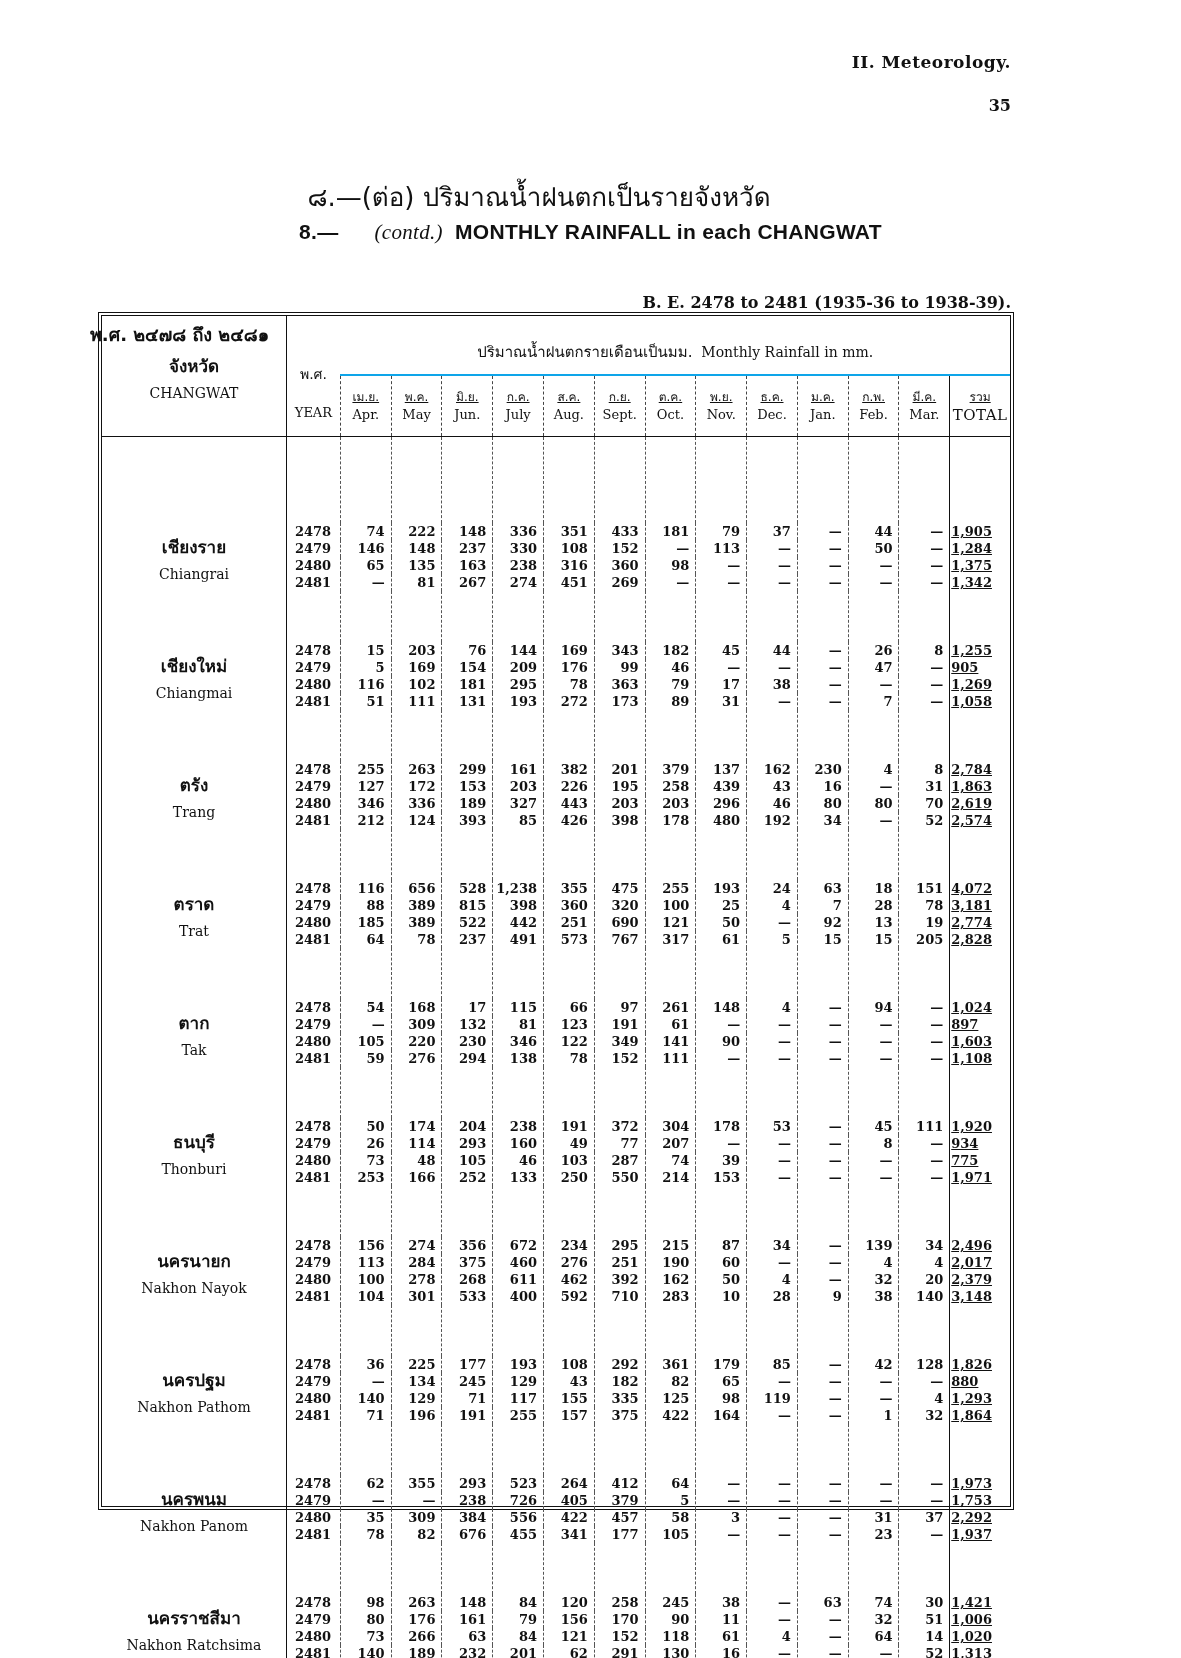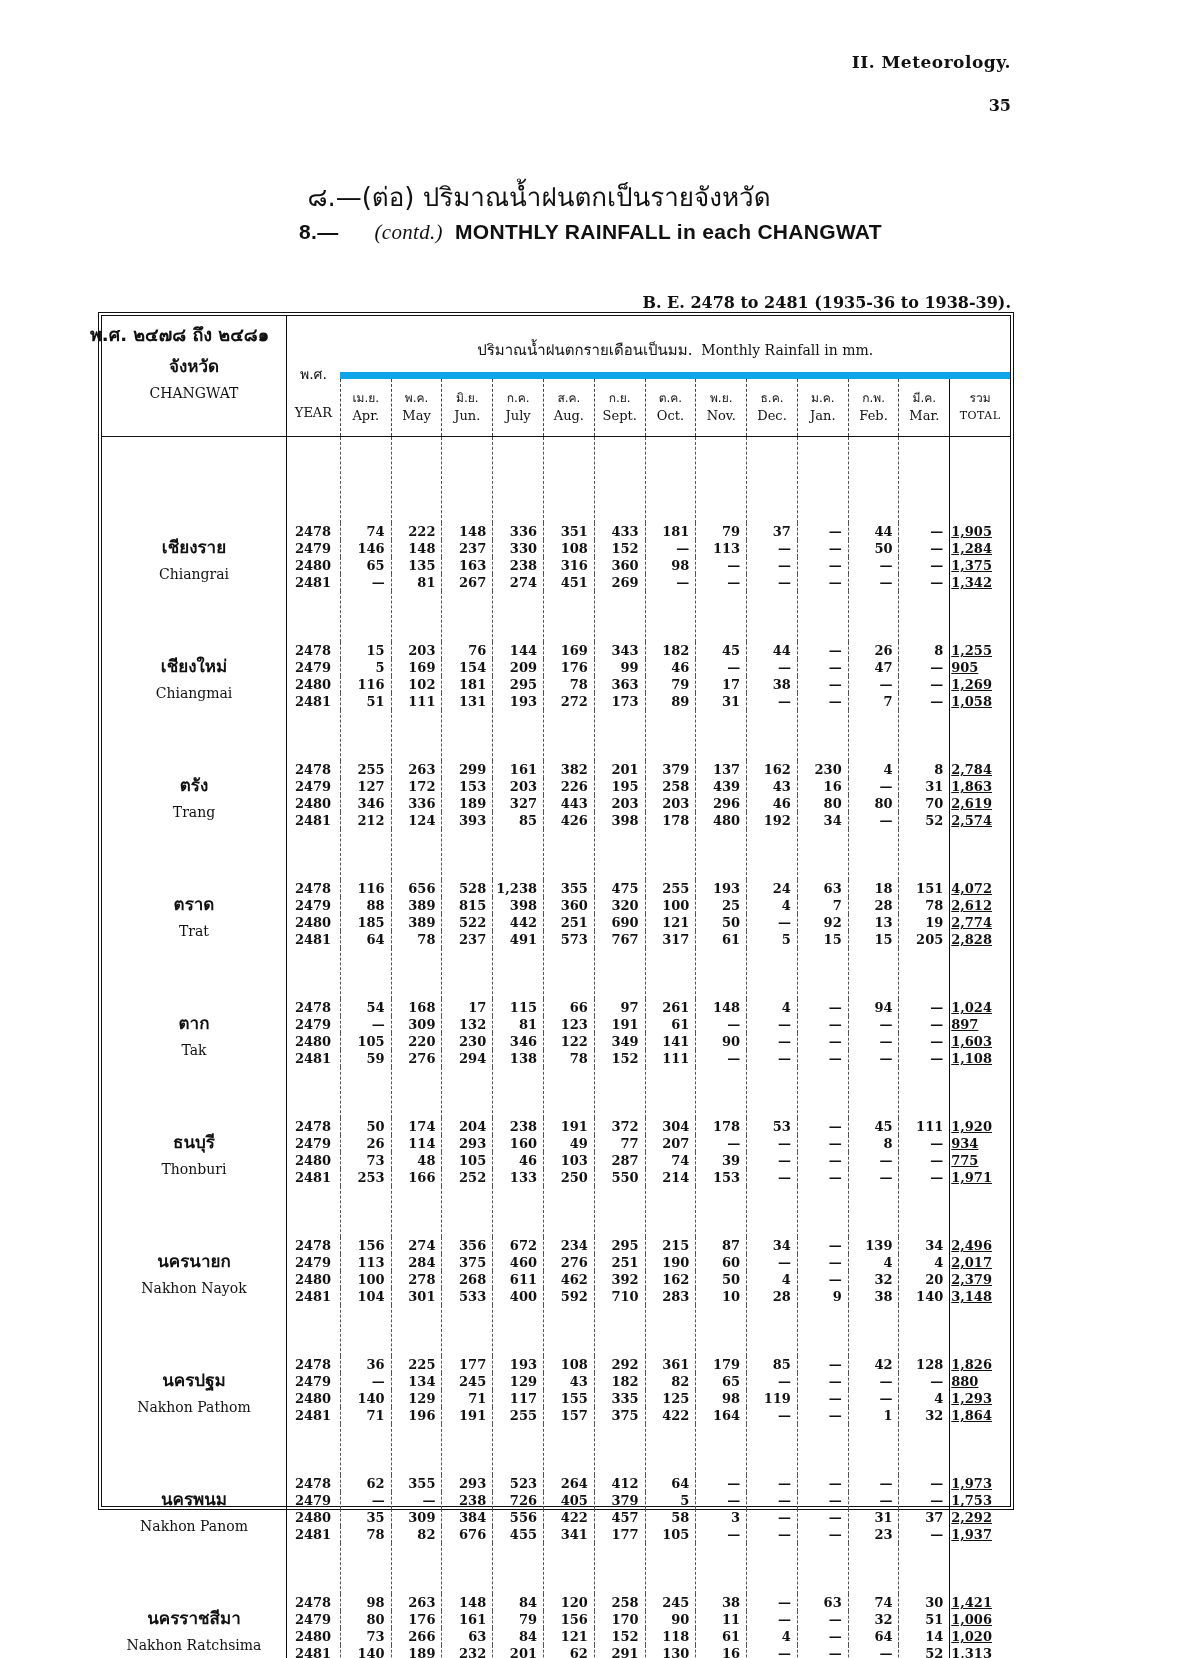--- a/index.html
+++ b/index.html
@@ -14,21 +14,21 @@
   .tbl-wrap{position:absolute;left:98px;top:312px;width:908px;height:1190px;border:3px double #111;border-width:4px;border-style:double;}
   table{border-collapse:collapse;width:100%;font-size:13px;table-layout:fixed;}
   th{font-weight:normal;font-size:13px;}
   .col-chw{width:178px;}
   .col-yr{width:52px;}
   .col-m{width:49px;}
   .col-tot{width:58px;}
   .cell-b{border-left:1px dashed #444;}
   .hdr-border{border-bottom:1px solid #111;}
   .mhdr{text-align:center;font-size:13px;line-height:18px;padding:2px 0;}
-  .mhdr .th{font-family:"DejaVu Sans",sans-serif;font-size:12px;}
+  .mhdr .th{font-family:"DejaVu Sans",sans-serif;font-size:12px;text-decoration:underline;}
   .group-label{text-align:center;font-size:14px;padding-top:14px;}
   .group-label .th{font-family:"DejaVu Sans",sans-serif;font-size:15px;}
   .changwat-cell{text-align:center;vertical-align:middle;border-right:1px solid #111;}
   .chw-th{font-family:"DejaVu Sans",sans-serif;font-size:17px;font-weight:bold;display:block;}
   .chw-en{font-size:14px;display:block;margin-top:6px;}
   td.num{text-align:right;padding-right:6px;font-size:13px;line-height:15px;font-weight:bold;border-left:1px dashed #555;}
   td.yr{text-align:left;padding-left:8px;font-weight:bold;font-size:13px;line-height:15px;border-left:1px solid #111;margin-left:16px;}
   td.tot{text-align:left;padding-right:4px;font-weight:bold;border-left:1px solid #111;text-decoration:underline;}
   .spacer td{height:49px;}
   .spacer td.b{border-left:1px dashed #555;}
@@ -72,21 +72,21 @@
     <thead>
       <tr>
         <th rowspan="2" class="changwat-cell hdr-border" style="height:118px;">
           <span class="chw-th">จังหวัด</span>
           <span class="chw-en">CHANGWAT</span>
         </th>
         <th rowspan="2" class="hdr-border" style="border-left:1px solid #111;vertical-align:bottom;padding-bottom:16px;font-size:13px;">
           <div class="th" style="font-family:'DejaVu Sans',sans-serif;font-size:14px;margin-bottom:20px;">พ.ศ.</div>
           <div>YEAR</div>
         </th>
-        <th colspan="13" class="group-label" style="border-bottom:7px solid #0ea5e9;">
+        <th colspan="13" class="group-label" style="border-bottom:2px solid #0ea5e9;">
           <span class="th">ปริมาณน้ำฝนตกรายเดือนเป็นมม.</span>&nbsp;&nbsp;<span>Monthly Rainfall in mm.</span>
         </th>
       </tr>
       <tr id="month-row">
           <th class="mhdr hdr-border cell-b">
             <div class="th">เม.ย.</div>
             <div>Apr.</div>
           </th>
           <th class="mhdr hdr-border cell-b">
             <div class="th">พ.ค.</div>
@@ -127,21 +127,21 @@
           <th class="mhdr hdr-border cell-b">
             <div class="th">ก.พ.</div>
             <div>Feb.</div>
           </th>
           <th class="mhdr hdr-border cell-b">
             <div class="th">มี.ค.</div>
             <div>Mar.</div>
           </th>
           <th class="mhdr hdr-border" style="border-left: 1px solid rgb(17, 17, 17);">
             <div class="th">รวม</div>
-            <div style="font-size:11px;letter-spacing:0.5px">TOTAL</div>
+            <div style="font-size:15px;letter-spacing:0.5px">TOTAL</div>
           </th>
         </tr>
     </thead>
     <tbody id="tbody">
         <tr class="spacer">
           <td class="c" style="height:84px"></td>
           <td class="y"></td>
           <td class="b"></td>
           <td class="b"></td>
           <td class="b"></td>
@@ -438,21 +438,21 @@
           <td class="num">815</td>
           <td class="num">398</td>
           <td class="num">360</td>
           <td class="num">320</td>
           <td class="num">100</td>
           <td class="num">25</td>
           <td class="num">4</td>
           <td class="num">7</td>
           <td class="num">28</td>
           <td class="num">78</td>
-          <td class="tot">2,612</td>
+          <td class="tot">3,181</td>
         </tr>
         <tr>
           <td class="yr">2480</td>
           <td class="num">185</td>
           <td class="num">389</td>
           <td class="num">522</td>
           <td class="num">442</td>
           <td class="num">251</td>
           <td class="num">690</td>
           <td class="num">121</td>

